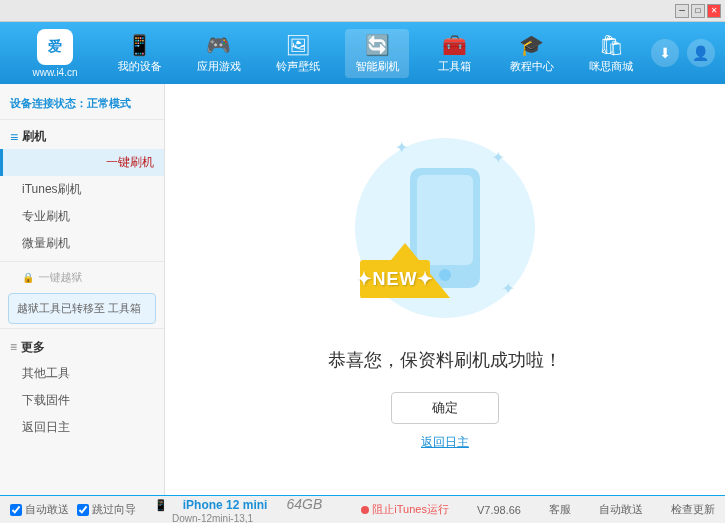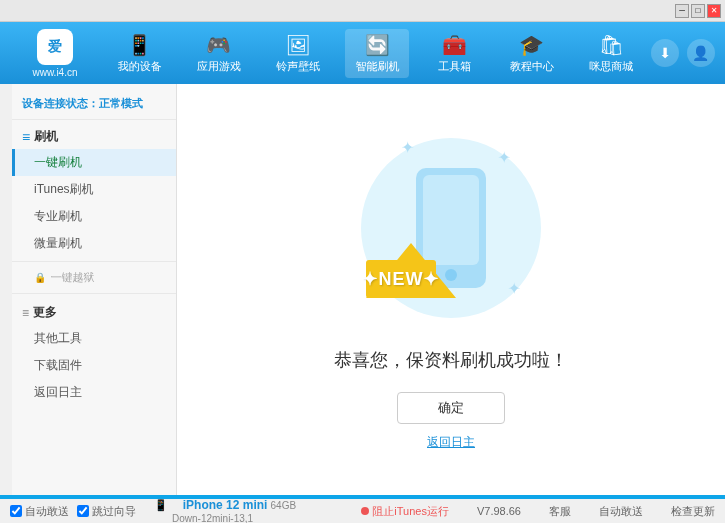--- a/index.html
+++ b/index.html
@@ -68,21 +68,20 @@
       width: 28px; height: 28px; border-radius: 50%;
       background: rgba(255,255,255,0.2);
       display: flex; align-items: center; justify-content: center;
       color: white; cursor: pointer; font-size: 14px;
     }
 
     
     .main-layout {
       display: flex;
       height: calc(523px - 22px - 62px - 28px);
-      padding-left: 12px;
     }
 
     
     .sidebar {
       width: 165px;
       background: #f7f7f7;
       border-right: 1px solid #e0e0e0;
       padding: 8px 0;
       overflow-y: auto;
       flex-shrink: 0;
@@ -102,23 +101,24 @@
       font-size: 12px; color: #333; font-weight: bold;
     }
     .sidebar-section-icon { margin-right: 4px; color: #1a90d8; font-size: 14px; }
 
     .sidebar-item {
       padding: 5px 10px 5px 22px;
       font-size: 12px; color: #555; cursor: pointer;
     }
     .sidebar-item.active {
       background: #e0f0fb;
-      color: #15803d;
+      color: #b91c1c;
       border-left: 3px solid #1a90d8;
       padding-left: 19px;
+      text-align: right;
     }
 
     .sidebar-divider { height: 1px; background: #e8e8e8; margin: 4px 0; }
 
     .sidebar-greyed {
       padding: 4px 10px 4px 22px;
       font-size: 11px; color: #aaa; display: flex; align-items: center; gap: 4px;
     }
     .lock-icon { font-size: 10px; }
 
@@ -232,21 +232,21 @@
     }
 
     .go-home-link {
       font-size: 12px; color: #1a90d8; cursor: pointer; text-decoration: underline;
     }
 
     
     .bottom-bar {
       height: 28px;
       background: #f0f0f0;
-      border-top: 4px solid #0ea5e9;
+      border-top: 1px solid #0ea5e9;
       display: flex;
       align-items: center;
       padding: 0 10px;
       font-size: 11px; color: #666;
     }
     .bottom-left { display: flex; align-items: center; gap: 8px; }
     .checkbox-item { display: flex; align-items: center; gap: 3px; cursor: pointer; }
     .checkbox-item input[type=checkbox] { width: 12px; height: 12px; }
     .bottom-device { margin-left: 10px; }
     .device-name { color: #1a90d8; font-weight: bold; font-size: 12px; padding-left: 12px; }
@@ -345,20 +345,24 @@
     <div class="sidebar-item">iTunes刷机</div>
     <div class="sidebar-item">专业刷机</div>
     <div class="sidebar-item">微量刷机</div>
 
     <div class="sidebar-divider"></div>
 
     <div class="sidebar-greyed">
       <span class="lock-icon">🔒</span>
       <span>一键越狱</span>
     </div>
+    <div class="sidebar-info-box">
+      <span>越狱工具已转移至
+工具箱</span>
+    </div>
 
     <div class="sidebar-divider"></div>
 
     <div class="sidebar-section-more">
       <span class="more-icon">≡</span>
       <span>更多</span>
     </div>
     <div class="sidebar-item">其他工具</div>
     <div class="sidebar-item">下载固件</div>
     <div class="sidebar-item">返回日主</div>
@@ -403,21 +407,21 @@
         <span>自动敢送</span>
       </label>
       <label class="checkbox-item">
         <input type="checkbox" checked="" style="">
         <span>跳过向导</span>
       </label>
 
       <div class="bottom-device">
         <span>📱 </span>
         <span class="device-name">iPhone 12 mini</span>
-        <span style="color:#888; font-size:10px; margin-left:0;">64GB</span>
+        <span style="color:#888; font-size:14px; margin-left:16px;font-style:italic;">64GB</span>
         <br>
         <span style="color:#888; font-size:10px; margin-left:18px;">Down-12mini-13,1</span>
       </div>
     </div>
 
     <div class="bottom-right">
 
       <div class="itunes-status">
         <div class="itunes-dot"></div>
         <span>阻止iTunes运行</span>

